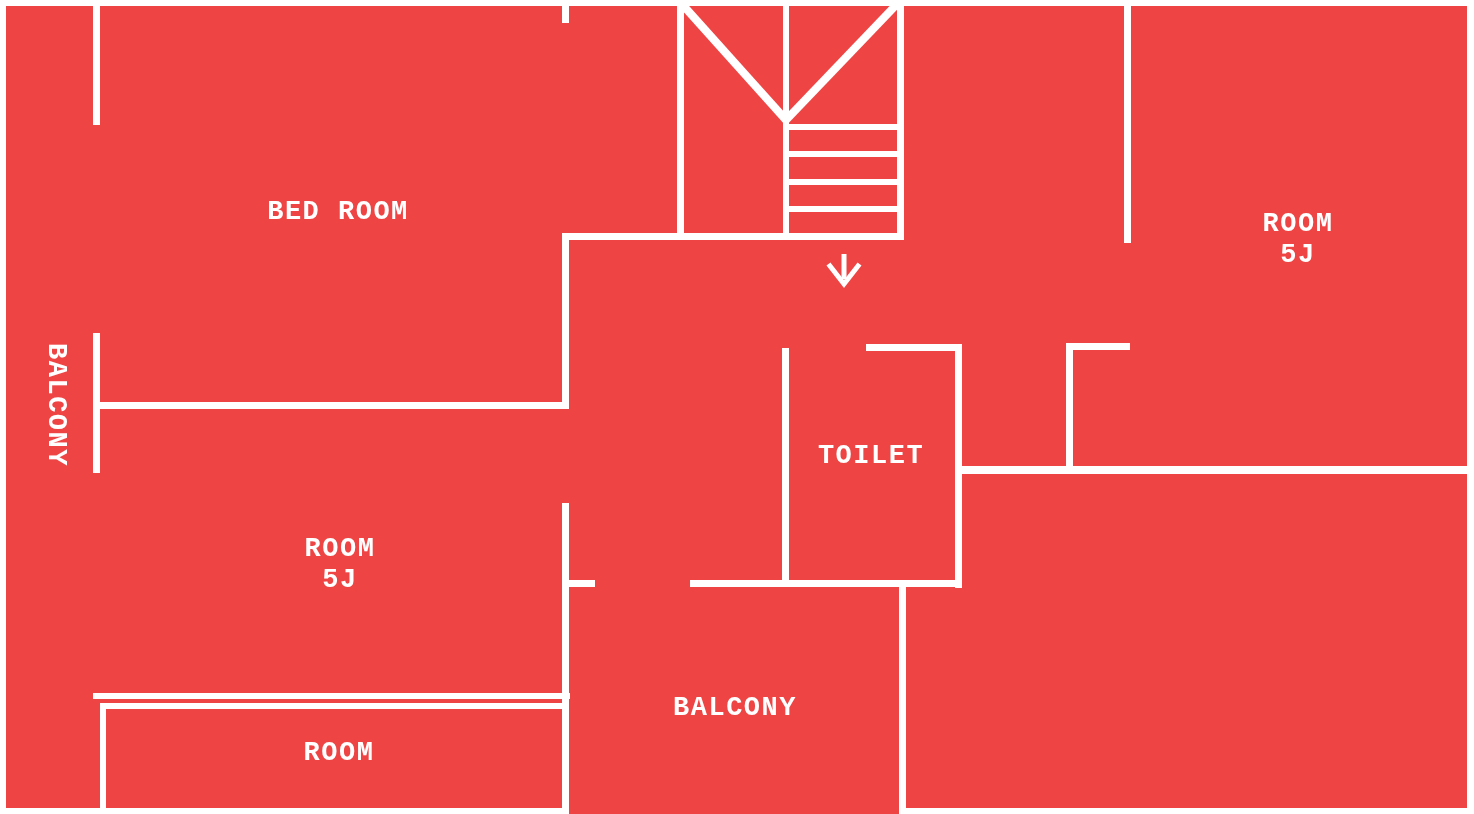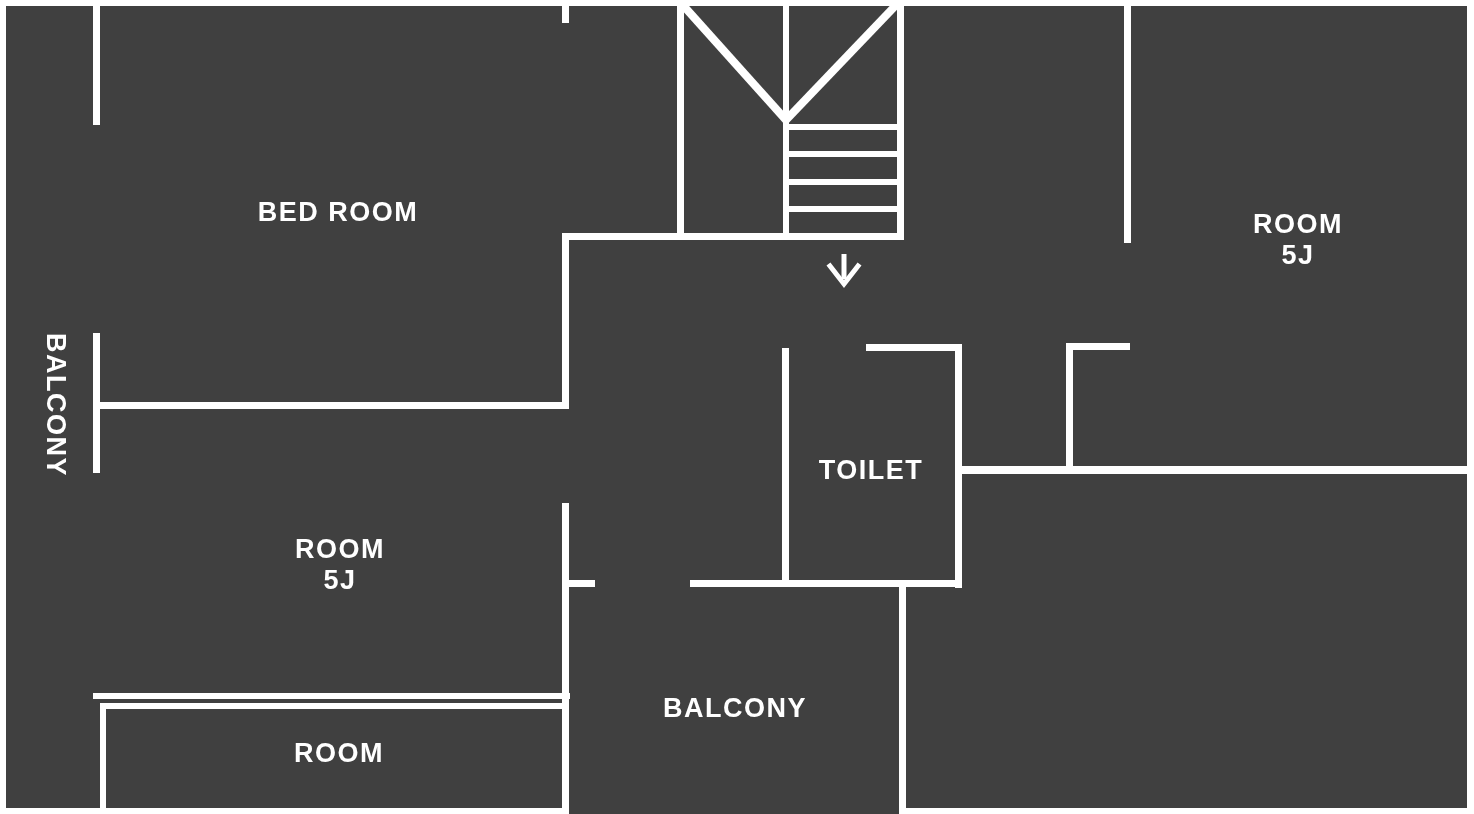--- a/index.html
+++ b/index.html
@@ -4,23 +4,23 @@
 <style>
   html, body {
     margin: 0;
     padding: 0;
     background: #000;
   }
   #plan {
     position: relative;
     width: 1474px;
     height: 814px;
-    background: #404040;
+    background: #ef4444;
     overflow: hidden;
-    font-family: Liberation Sans, sans-serif;
+    font-family: Liberation Mono, monospace;
   }
   .wall {
     position: absolute;
     background: #fff;
   }
   .label {
     position: absolute;
     color: #fff;
     font-weight: bold;
     font-size: 27px;
@@ -101,21 +101,21 @@
   <div class="label" style="left:1298px;top:240px">
     <div>ROOM</div>
     <div>5J</div>
   </div>
 
   <div class="label" style="left:340px;top:565px">
     <div>ROOM</div>
     <div>5J</div>
   </div>
 
-  <div class="label" style="left:871px;top:470px">TOILET</div>
+  <div class="label" style="left:871px;top:456px">TOILET</div>
 
   <div class="label vertical" style="left:55px;top:405px">BALCONY</div>
 
   <div class="label" style="left:735px;top:708px">BALCONY</div>
 
   <div class="label" style="left:339px;top:753px">ROOM</div>
 
 </div>
 
 </body></html>

